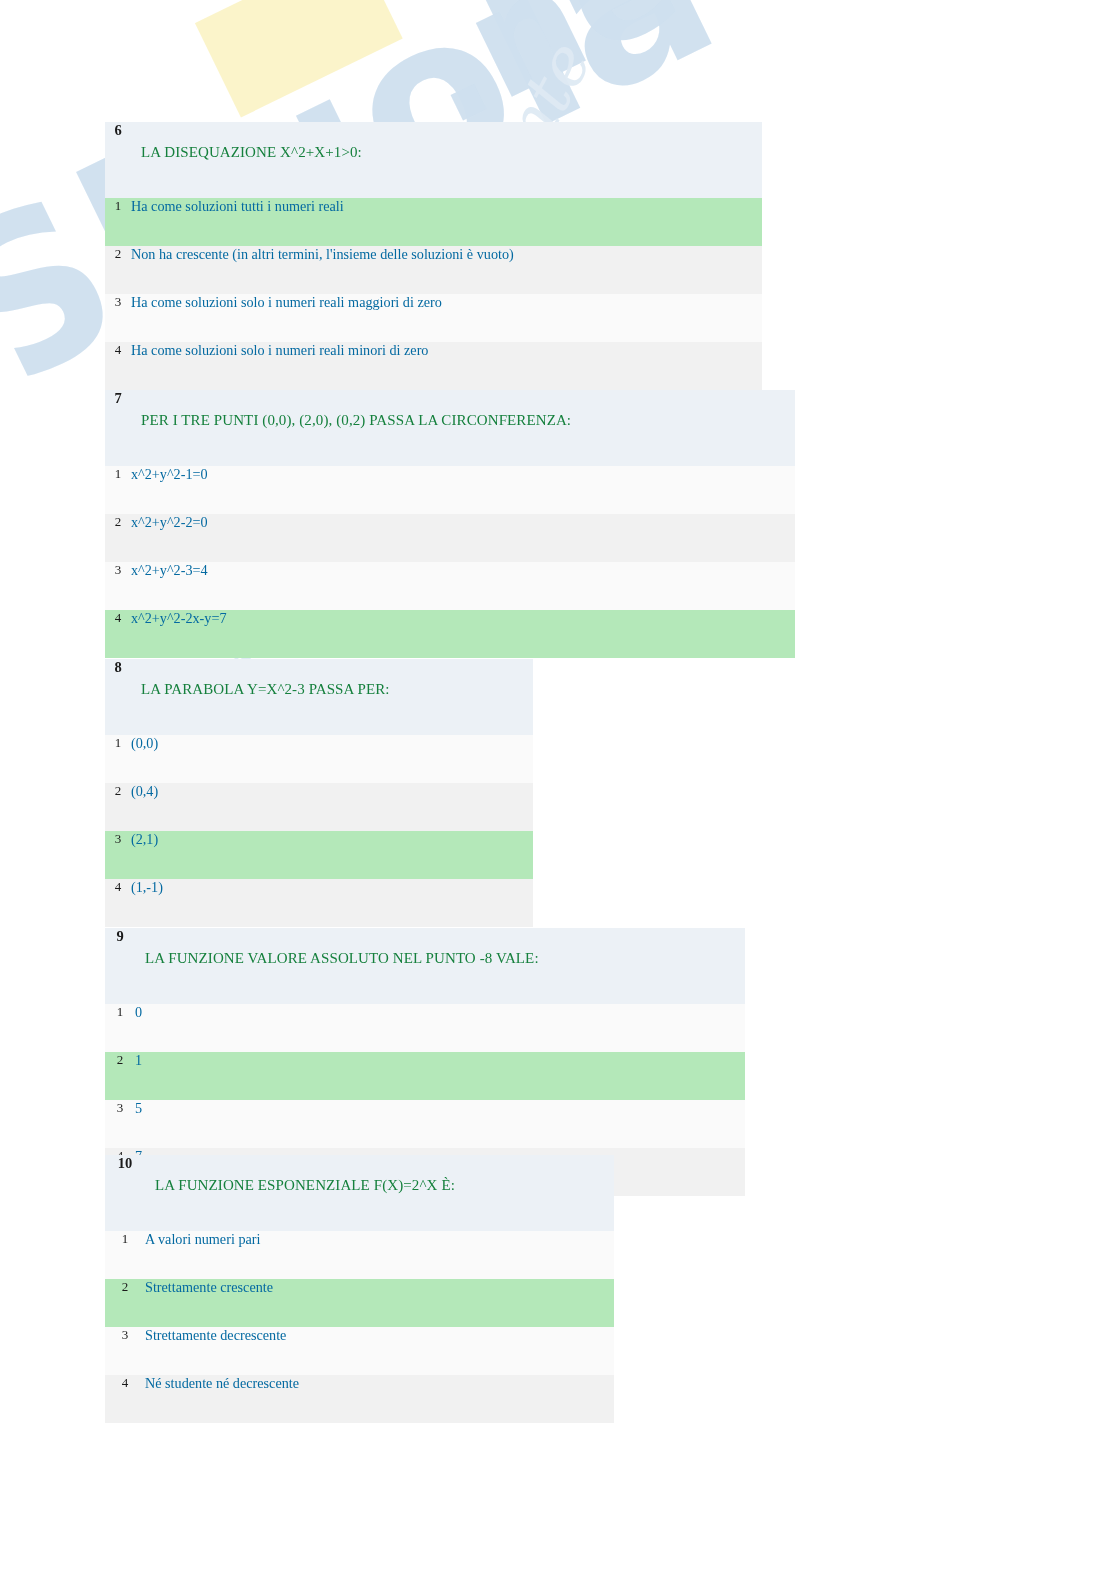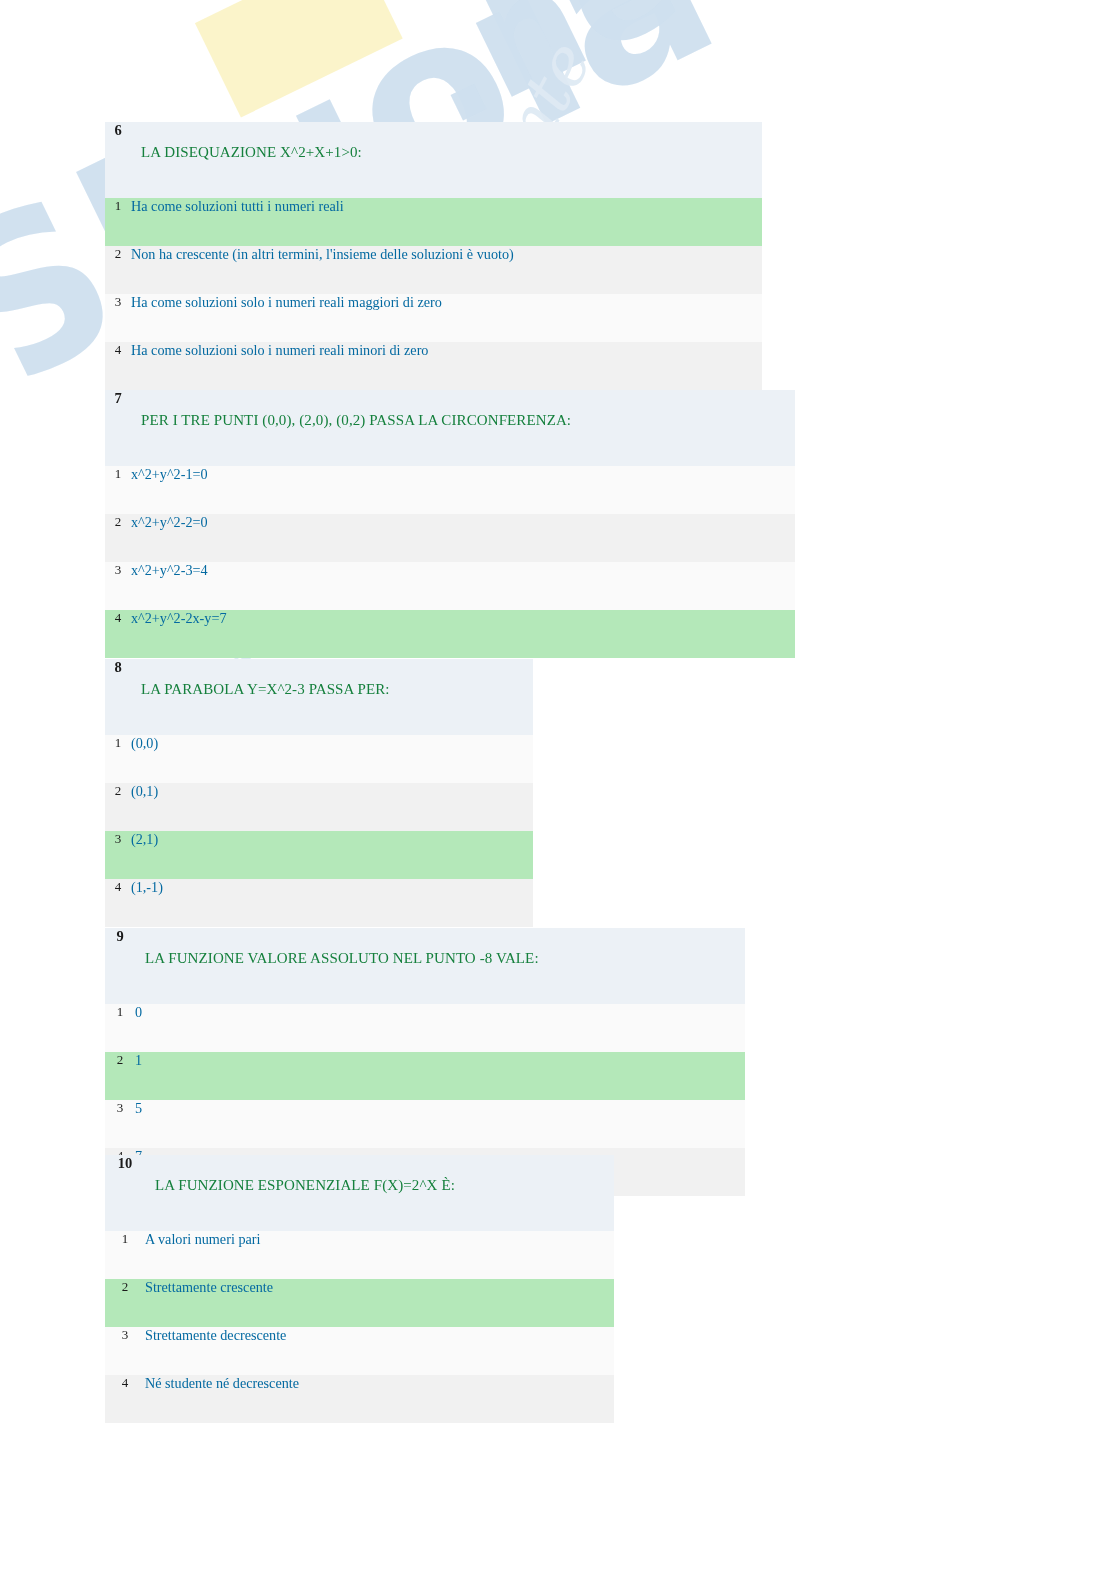--- a/index.html
+++ b/index.html
@@ -184,21 +184,21 @@
           <tr class="headrow">
             <td class="numcell">8</td>
             <td class="txtcell">LA PARABOLA Y=X^2-3 PASSA PER:</td>
           </tr>
           <tr class="optrow opt-light">
             <td class="numcell">1</td>
             <td class="txtcell">(0,0)</td>
           </tr>
           <tr class="optrow opt-dark">
             <td class="numcell">2</td>
-            <td class="txtcell">(0,1)</td>
+            <td class="txtcell">(0,4)</td>
           </tr>
           <tr class="optrow opt-correct">
             <td class="numcell">3</td>
             <td class="txtcell">(2,1)</td>
           </tr>
           <tr class="optrow opt-dark">
             <td class="numcell">4</td>
             <td class="txtcell">(1,-1)</td>
           </tr>
         </tbody>

